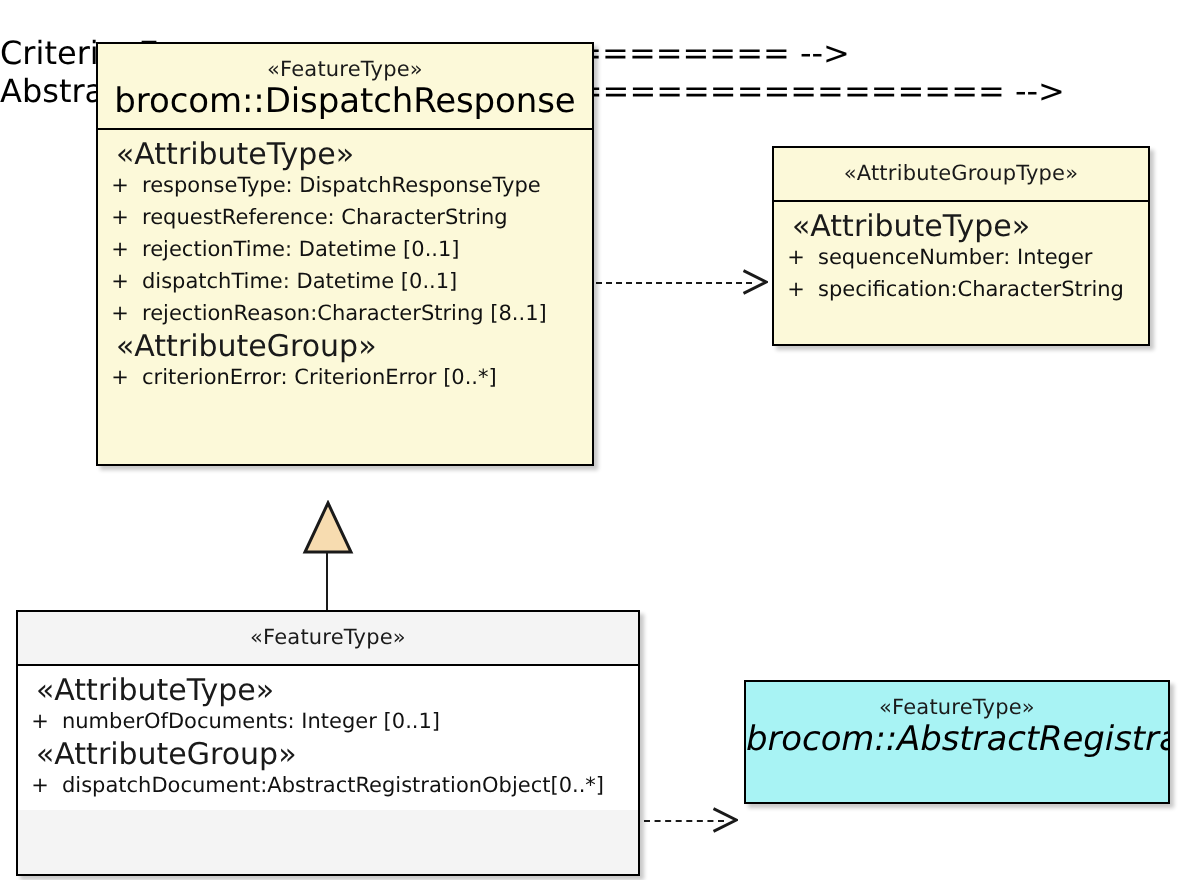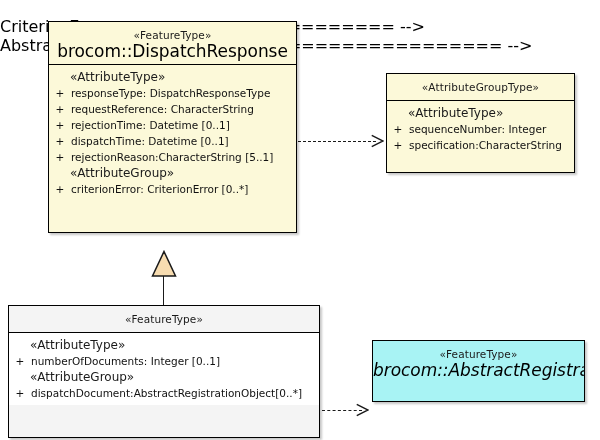--- a/index.html
+++ b/index.html
@@ -59,24 +59,24 @@
     letter-spacing: -0.05px;
   }
   .cls-name.italic { font-style: italic; }
 
   .cls-body {
     padding: 4px 0 4px 0;
   }
   .uml-class.white .cls-body { background: #ffffff; }
 
   .group-label {
-    font-size: 12px;
+    font-size: 15px;
     color: #1a1a1a;
     line-height: 16px;
-    padding-left: 21px;
+    padding-left: 9px;
   }
   .attr-row {
     display: flex;
     line-height: 16px;
     font-size: 10.5px;
     color: #111111;
   }
   .attr-vis {
     width: 22px;
     text-align: center;
@@ -158,21 +158,21 @@
       <div class="attr-row">
         <span class="attr-vis">+</span>
         <span class="attr-text">rejectionTime: Datetime [0..1]</span>
       </div>
       <div class="attr-row">
         <span class="attr-vis">+</span>
         <span class="attr-text">dispatchTime: Datetime [0..1]</span>
       </div>
       <div class="attr-row">
         <span class="attr-vis">+</span>
-        <span class="attr-text">rejectionReason:CharacterString [5..1]</span>
+        <span class="attr-text">rejectionReason:CharacterString [8..1]</span>
       </div>
 
       <div class="group-label">«AttributeGroup»</div>
 
       <div class="attr-row">
         <span class="attr-vis">+</span>
         <span class="attr-text">criterionError: CriterionError [0..*]</span>
       </div>
 
     </div>

